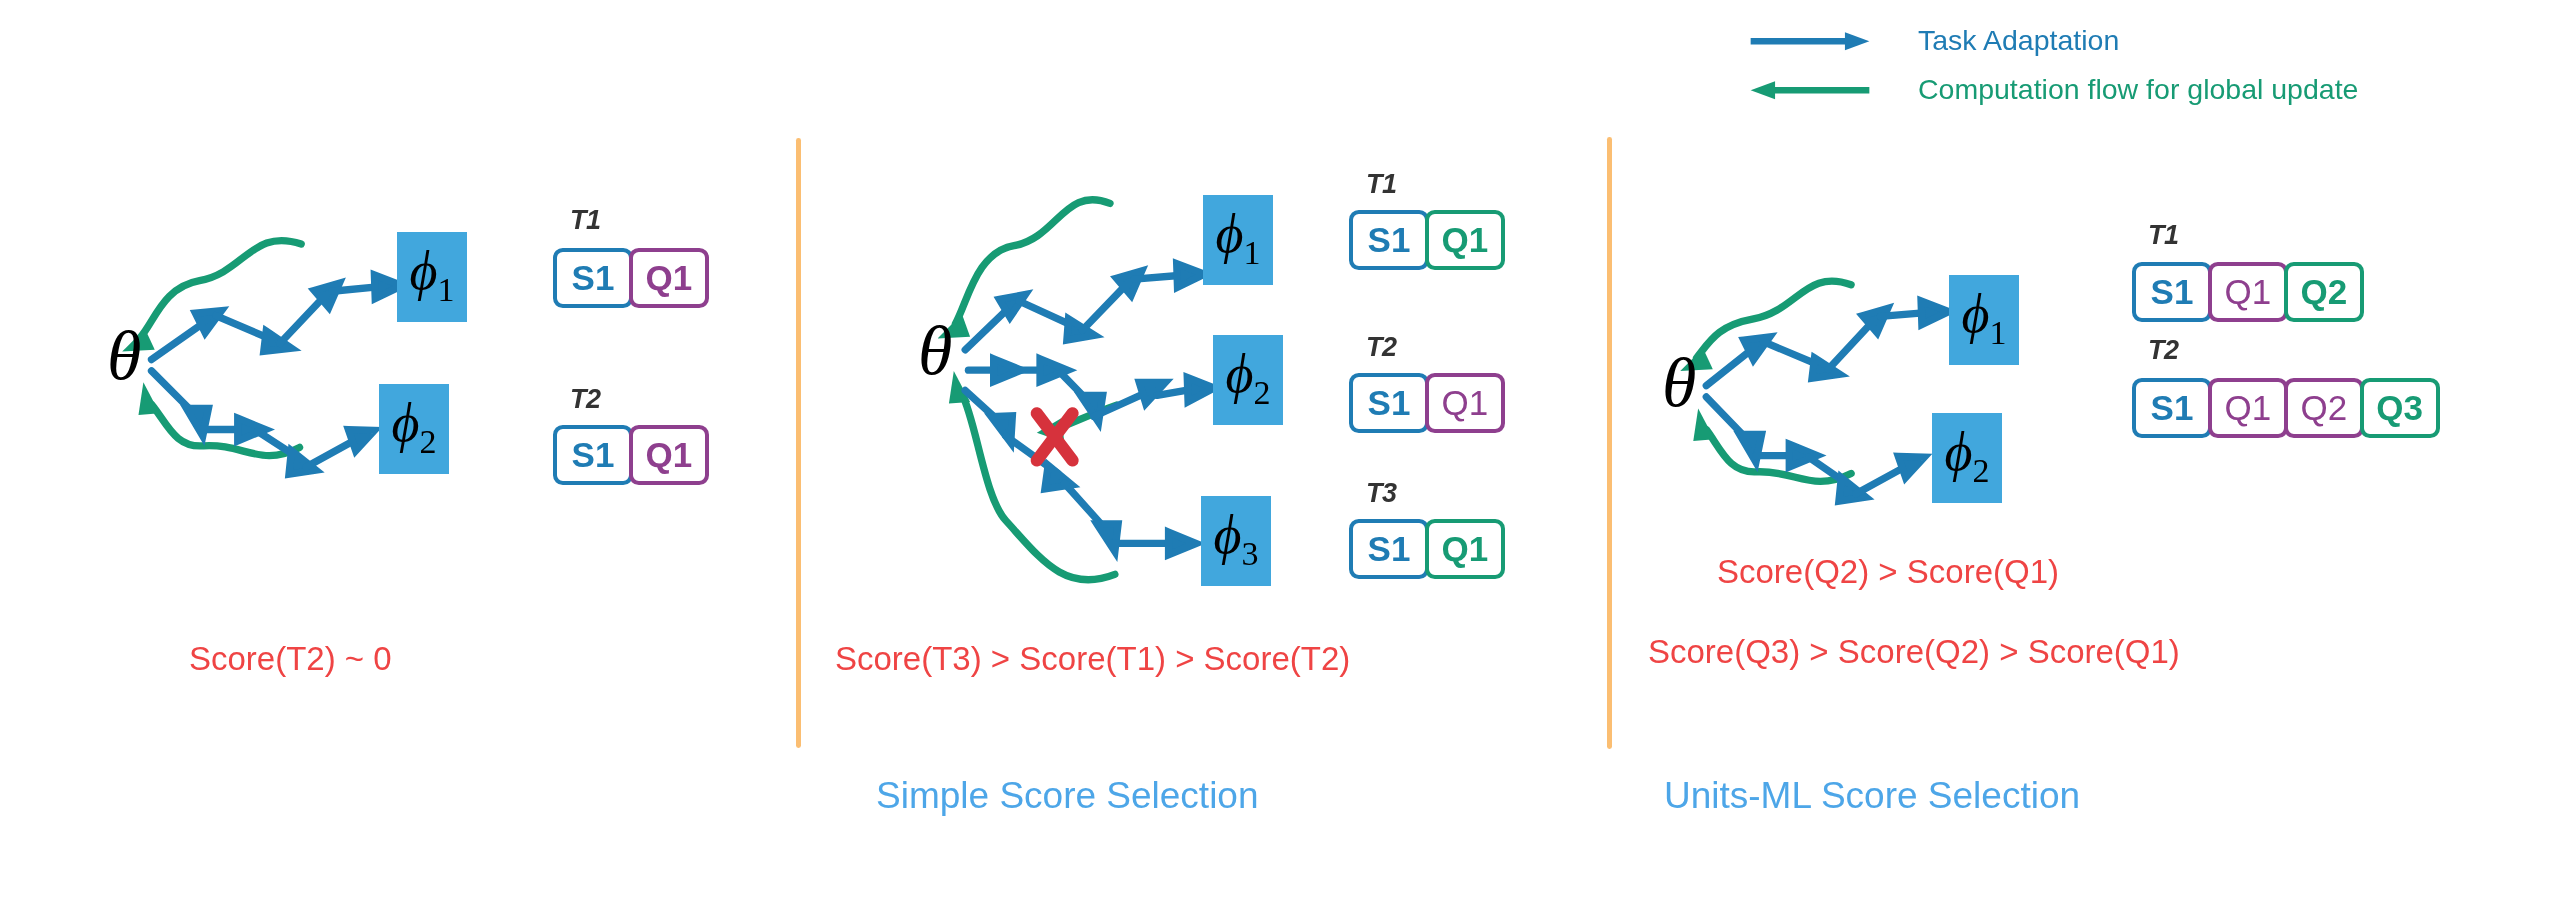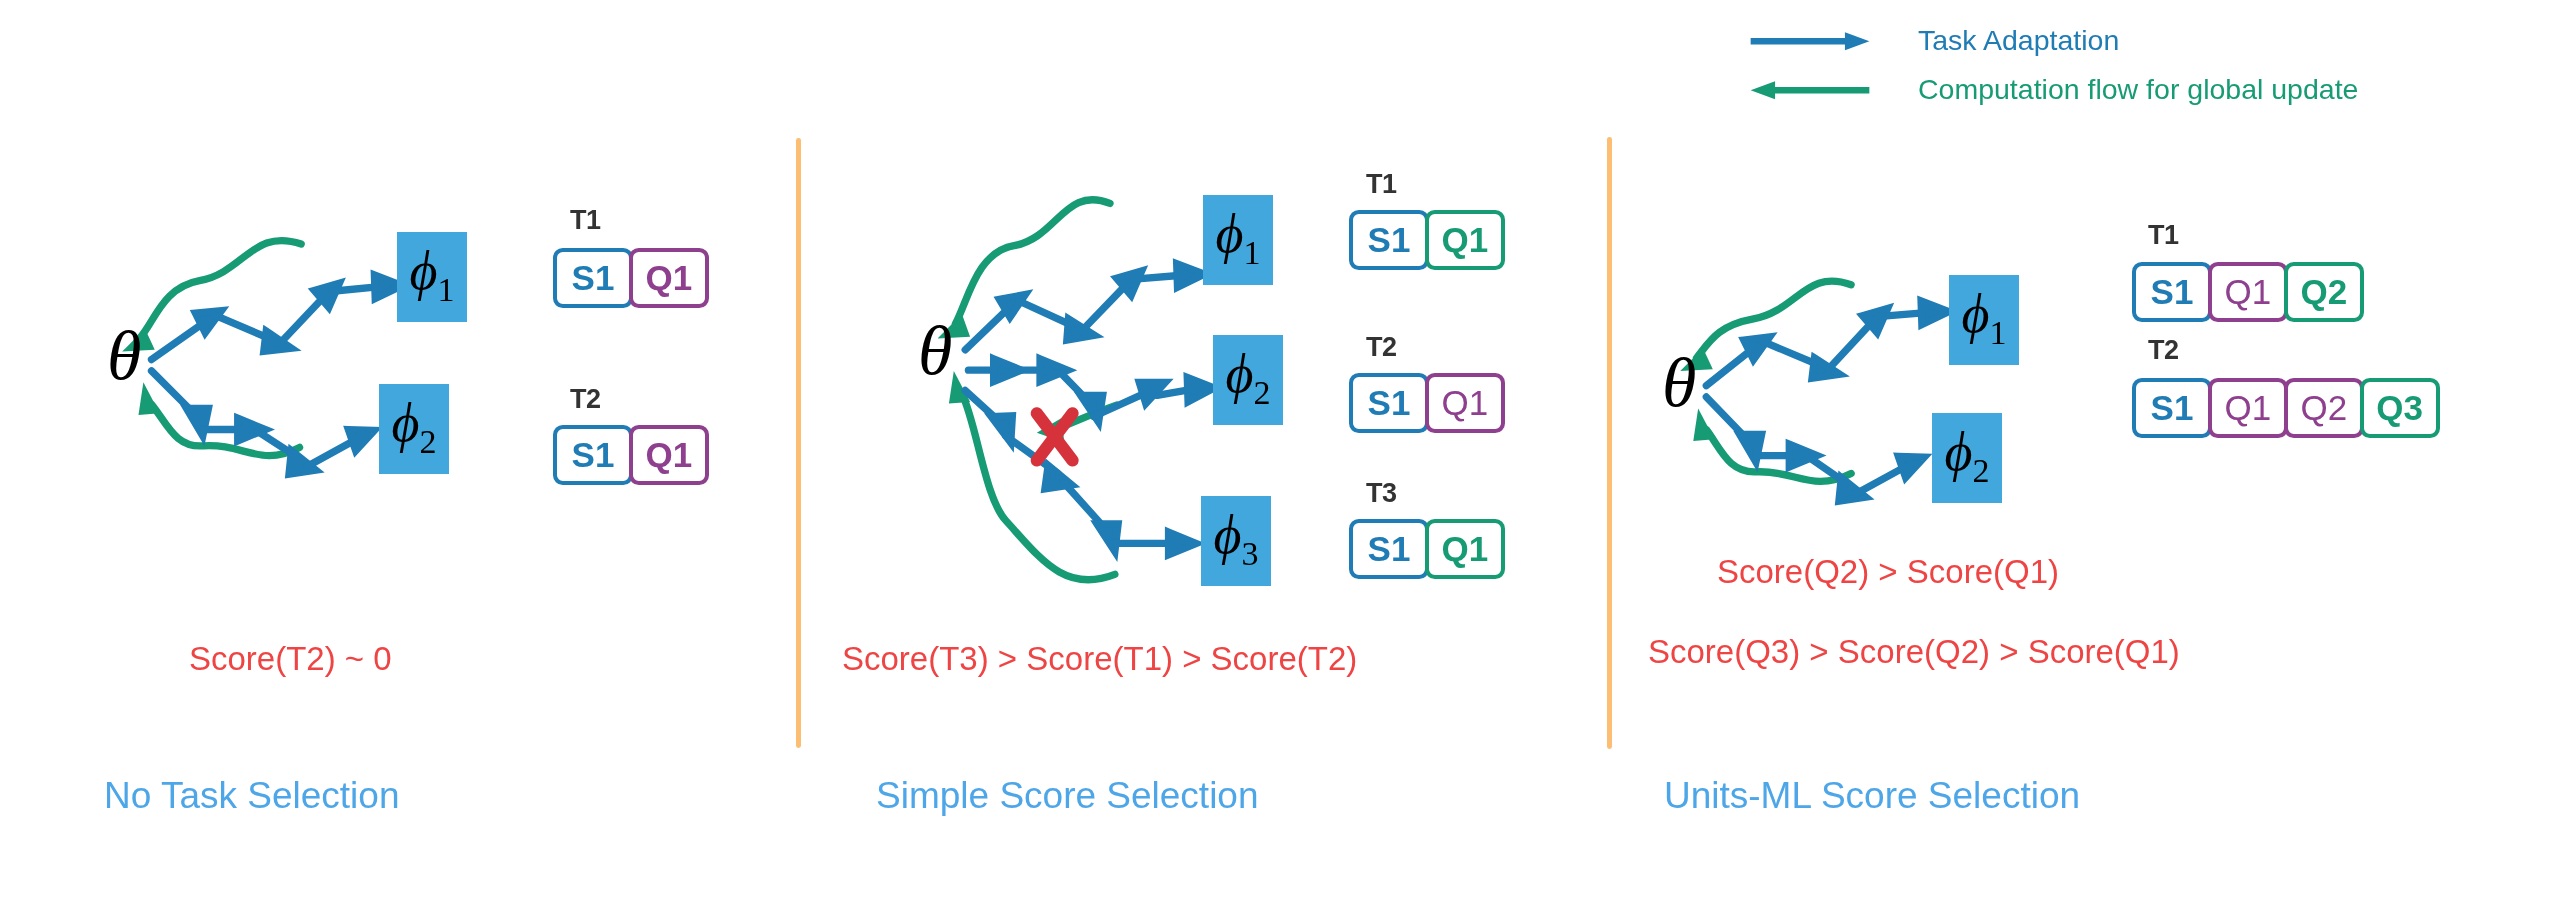--- a/index.html
+++ b/index.html
@@ -22,21 +22,21 @@
          font-style:italic;font-size:70px;color:#000;line-height:1;}
 
   .phi{position:absolute;background:#41a7dd;display:flex;align-items:center;
        justify-content:center;}
   .phi span{font-family:"Liberation Serif","DejaVu Serif",serif;font-style:italic;
             font-size:54px;color:#000;line-height:1;white-space:nowrap;
             transform:translateY(-1.6px);}
   .phi span sub{font-size:34px;font-style:normal;}
 
   .tasklabel{position:absolute;font-size:27px;font-weight:bold;color:#333333;
-             letter-spacing:-0.4px;}
+             letter-spacing:-0.4px;font-style:italic;}
 
   .taskrow{position:absolute;display:flex;align-items:flex-start;}
   .cell{width:80px;height:60px;box-sizing:border-box;border:4.1px solid #1f7cb4;
         border-radius:9.8px;background:#ffffff;display:flex;align-items:center;
         justify-content:center;font-size:35px;font-weight:bold;color:#1f7cb4;
         margin-right:-4.1px;position:relative;}
   .cell.purple{border-color:#8e3f8e;color:#8e3f8e;}
   .cell.green{border-color:#179b74;color:#179b74;}
   .cell.dim{font-weight:normal;}
 
@@ -114,21 +114,20 @@
     <div class="cell purple">Q1</div>
   </div>
 
   <div class="tasklabel" style="left:570px;top:384px;">T2</div>
   <div class="taskrow" style="left:553px;top:425px;">
     <div class="cell">S1</div>
     <div class="cell purple">Q1</div>
   </div>
 
   <div class="scoretext" style="left:189px;top:640px;">Score(T2)  ~ 0</div>
-  <div class="paneltitle" style="left:104px;top:775px;">No Task Selection</div>
 </div>
 
 <div class="panel" id="panel-1" style="left:796px;width:811px;">
   <svg class="edges" width="811" height="903" viewBox="0 0 997 1110">
 
     <path d="M 386,250 C 330,228 322,292 268,302 C 222,310 212,368 196,398" fill="none" stroke="#179b74" stroke-width="9" stroke-linecap="round"></path>
     <polygon points="204,386 174,416 214,414" fill="#179b74"></polygon>
 
     <path d="M 394,498 C 360,510 340,520 318,528" fill="none" stroke="#179b74" stroke-width="9" stroke-linecap="round"></path>
     <polygon points="326,514 296,532 330,544" fill="#179b74"></polygon>
@@ -200,21 +199,21 @@
     <div class="cell">S1</div>
     <div class="cell purple dim">Q1</div>
   </div>
 
   <div class="tasklabel" style="left:570px;top:478px;text-align:right;">T3</div>
   <div class="taskrow" style="left:553px;top:519px;">
     <div class="cell">S1</div>
     <div class="cell green">Q1</div>
   </div>
 
-  <div class="scoretext" style="left:46px;top:640px;">Score(T3) &gt; Score(T1) &gt; Score(T2)</div>
+  <div class="scoretext" style="left:39px;top:640px;">Score(T3) &gt; Score(T1) &gt; Score(T2)</div>
   <div class="paneltitle" style="left:80px;top:775px;">Simple Score Selection</div>
 </div>
 
 <div class="panel" id="panel-2" style="left:1607px;width:969px;">
   <svg class="edges" width="969" height="903" viewBox="0 0 1191 1110">
     <path d="M 300,350 C 244,330 234,382 180,392 C 136,400 126,420 110,440" fill="none" stroke="#179b74" stroke-width="9" stroke-linecap="round"></path>
     <polygon points="118,428 90,456 130,454" fill="#179b74"></polygon>
     <path d="M 300,582 C 252,606 232,578 184,580 C 150,582 140,552 122,528" fill="none" stroke="#179b74" stroke-width="9" stroke-linecap="round"></path>
     <polygon points="132,540 112,502 106,542" fill="#179b74"></polygon>
     <g stroke="#1f7cb4" stroke-width="9" fill="#1f7cb4" stroke-linecap="round">

